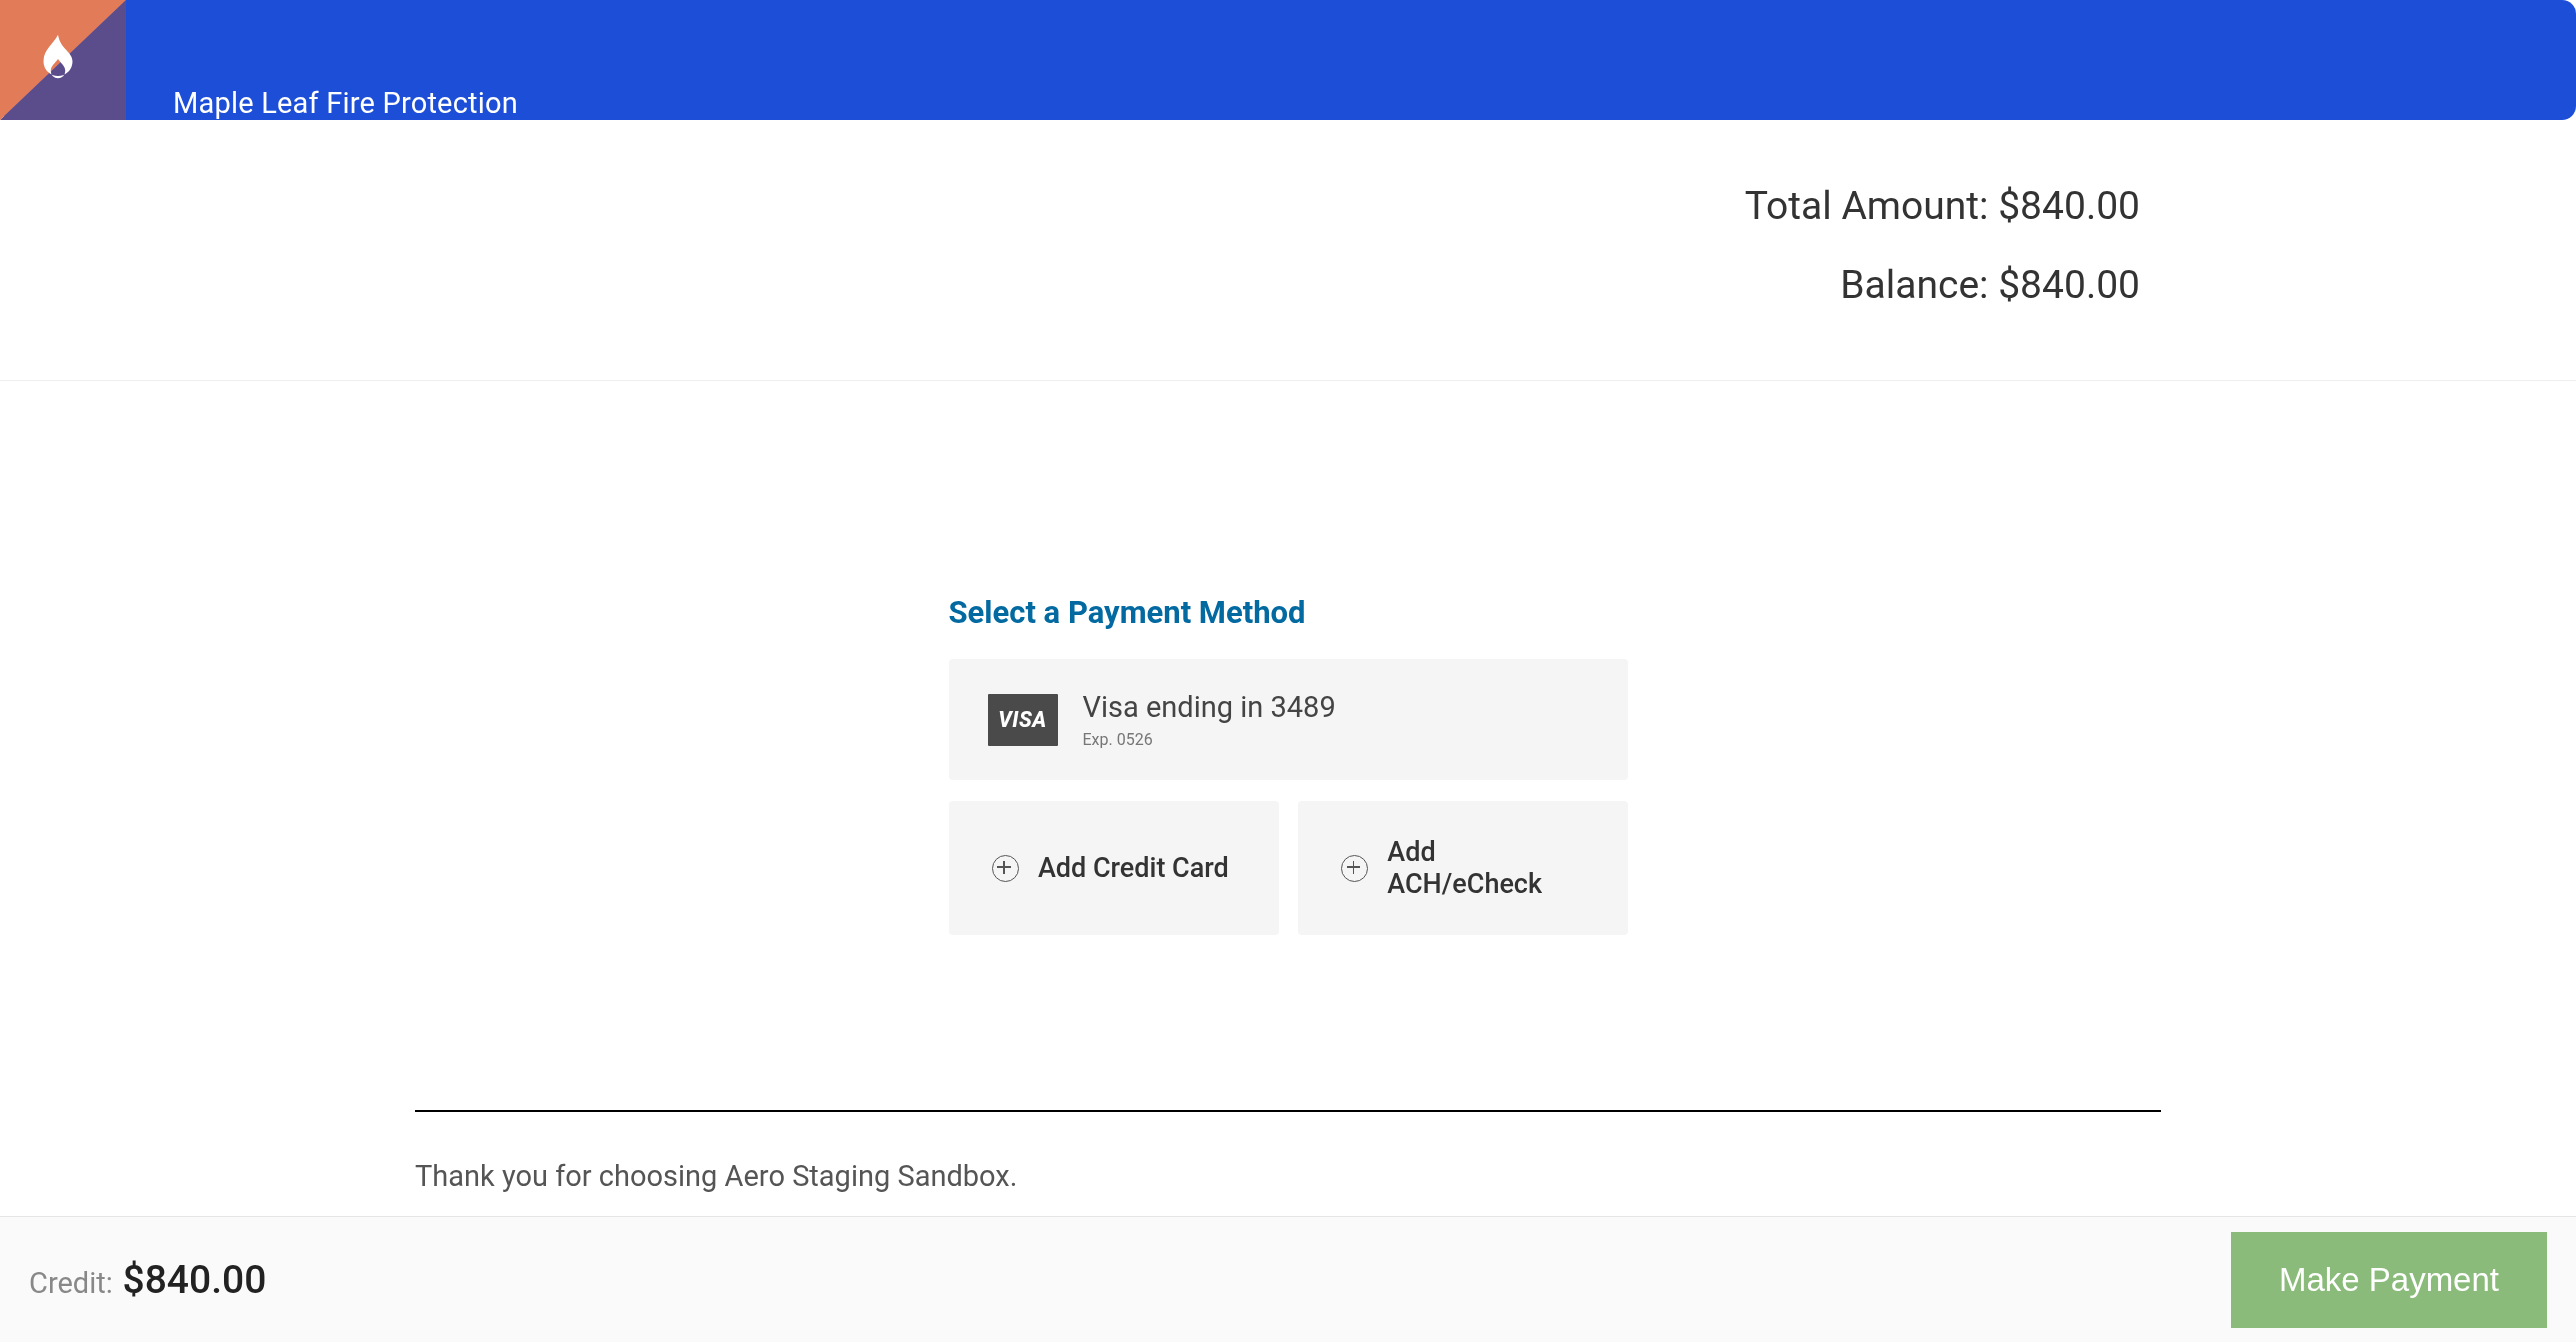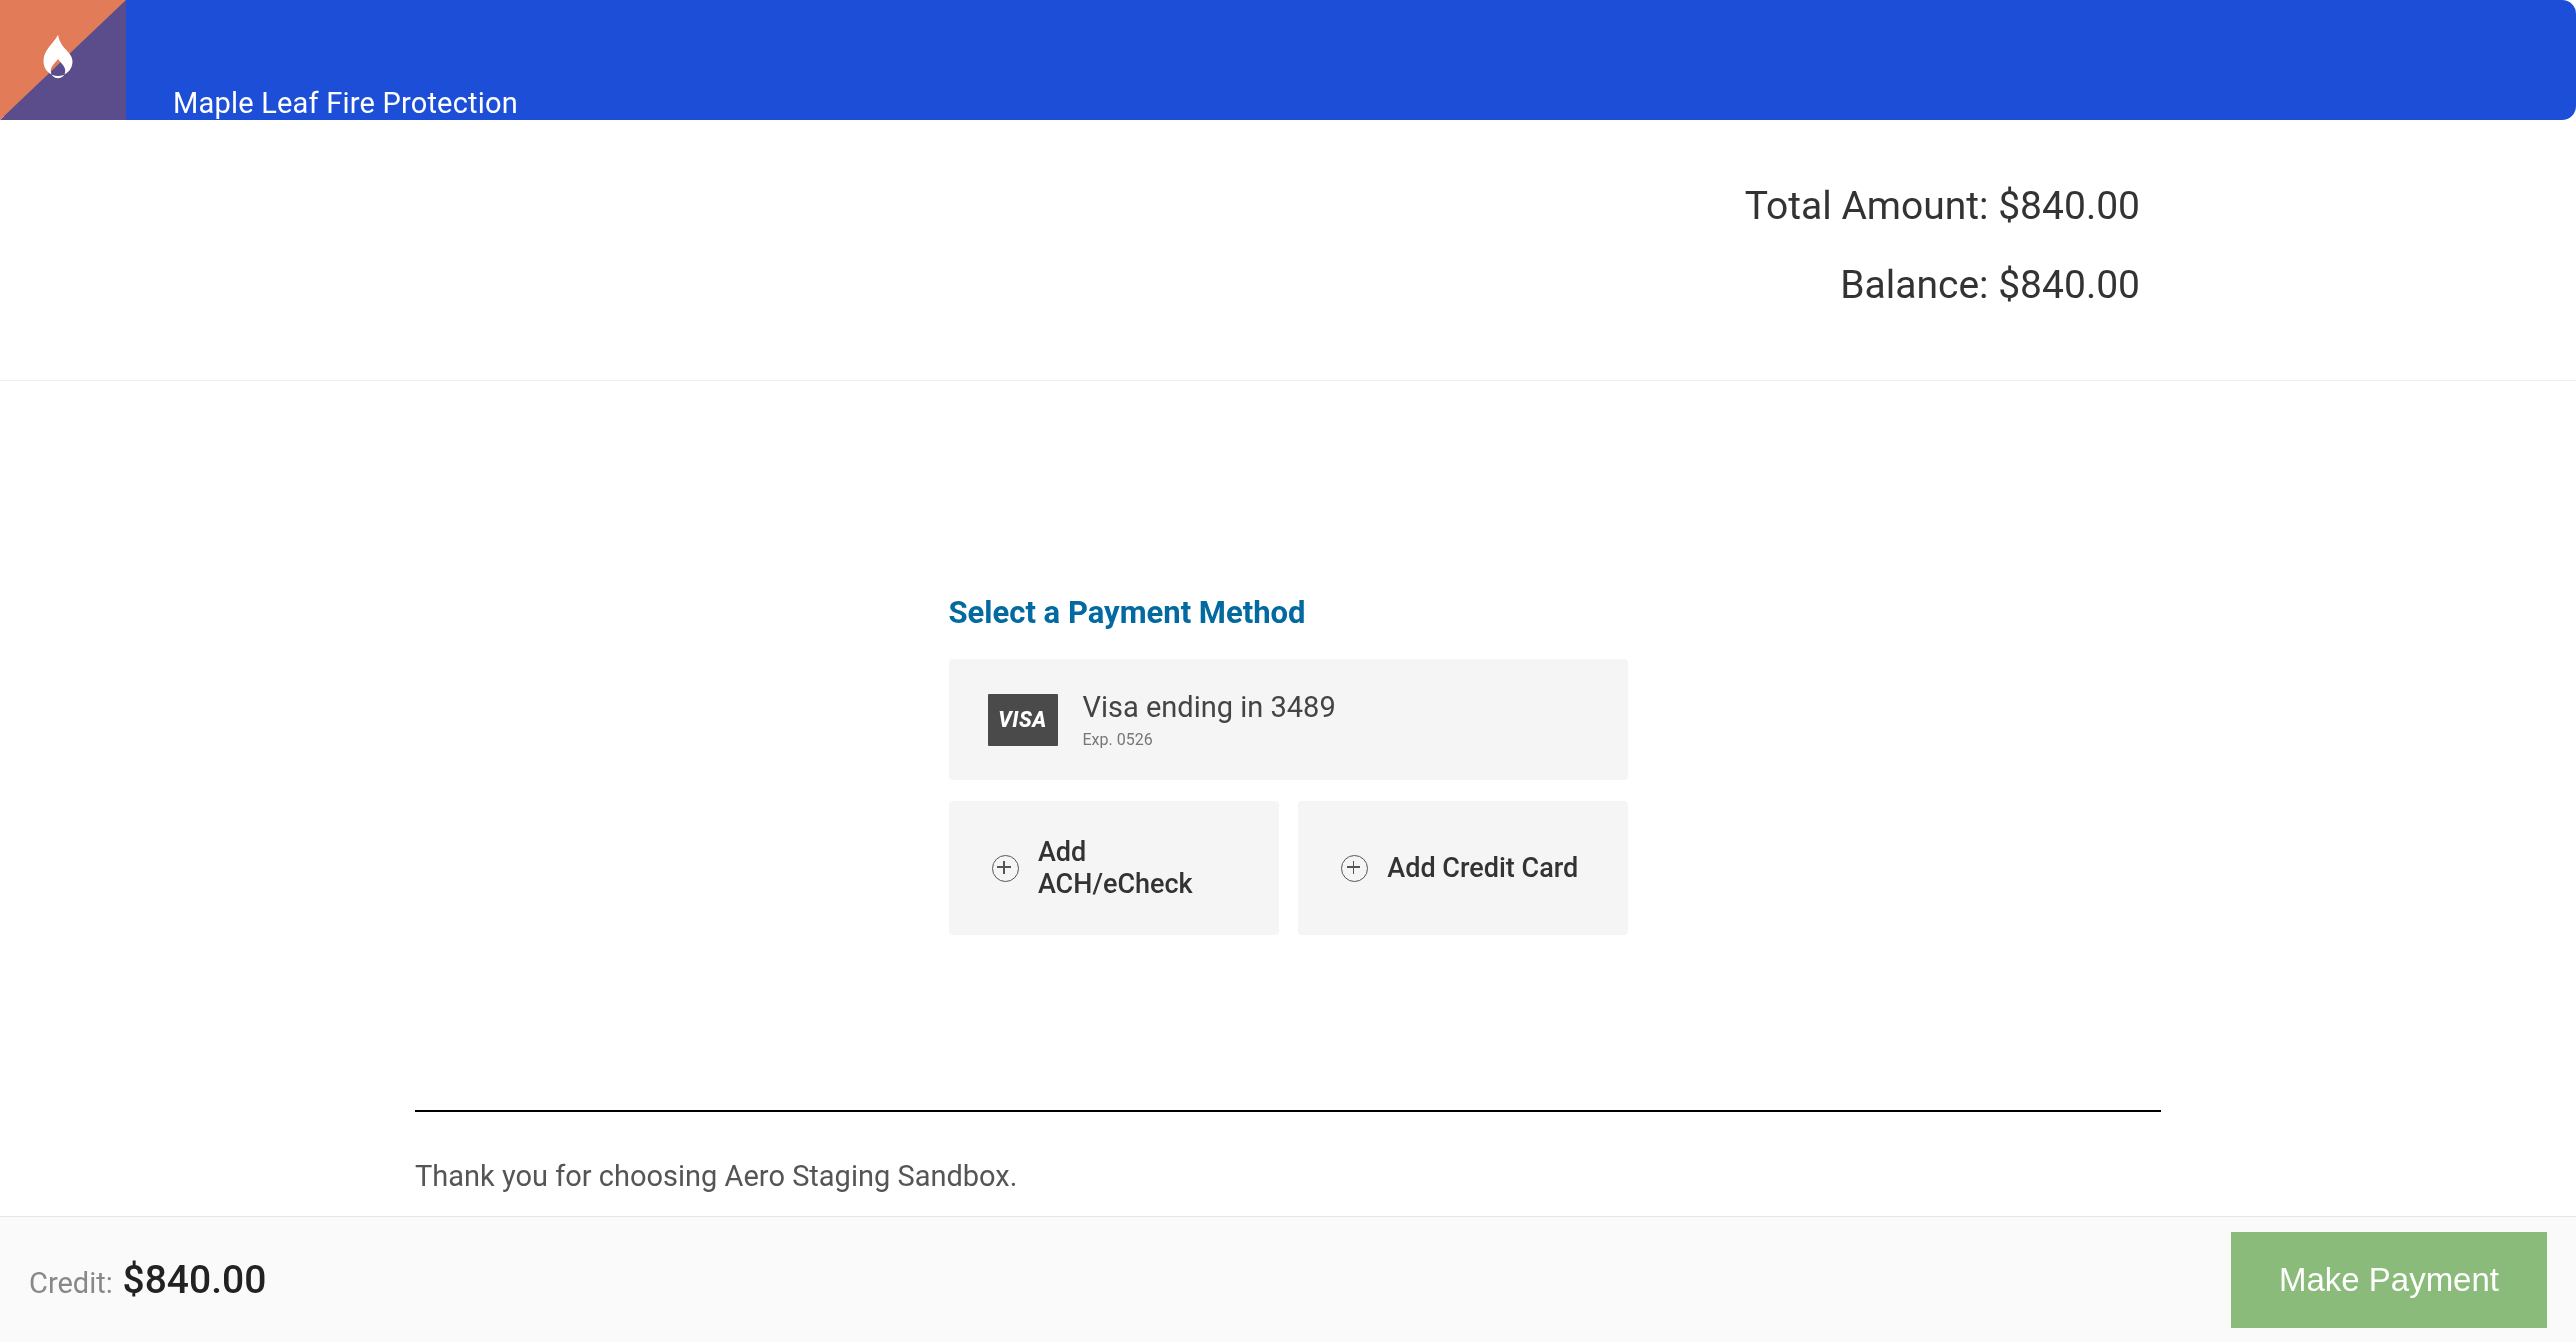--- a/index.html
+++ b/index.html
@@ -80,27 +80,27 @@
 
   <div class="card-row">
     <div class="card-brand">VISA</div>
     <div class="card-info">
       <div class="card-title">Visa ending in 3489</div>
       <div class="card-exp">Exp. 0526</div>
     </div>
   </div>
 
   <div class="add-row">
+    <div class="add-btn cc">
+      <span class="plus-icon"></span>
+      <span class="add-label">Add Credit Card</span>
+    </div>
     <div class="add-btn ach">
       <span class="plus-icon"></span>
       <span class="add-label">Add ACH/eCheck</span>
-    </div>
-    <div class="add-btn cc">
-      <span class="plus-icon"></span>
-      <span class="add-label">Add Credit Card</span>
     </div>
   </div>
 </div>
 
 <div class="footer-note-wrap">
   <div class="black-line"></div>
   <div class="thankyou">Thank you for choosing Aero Staging Sandbox.</div>
 </div>
 
 <div class="bottom-bar">

